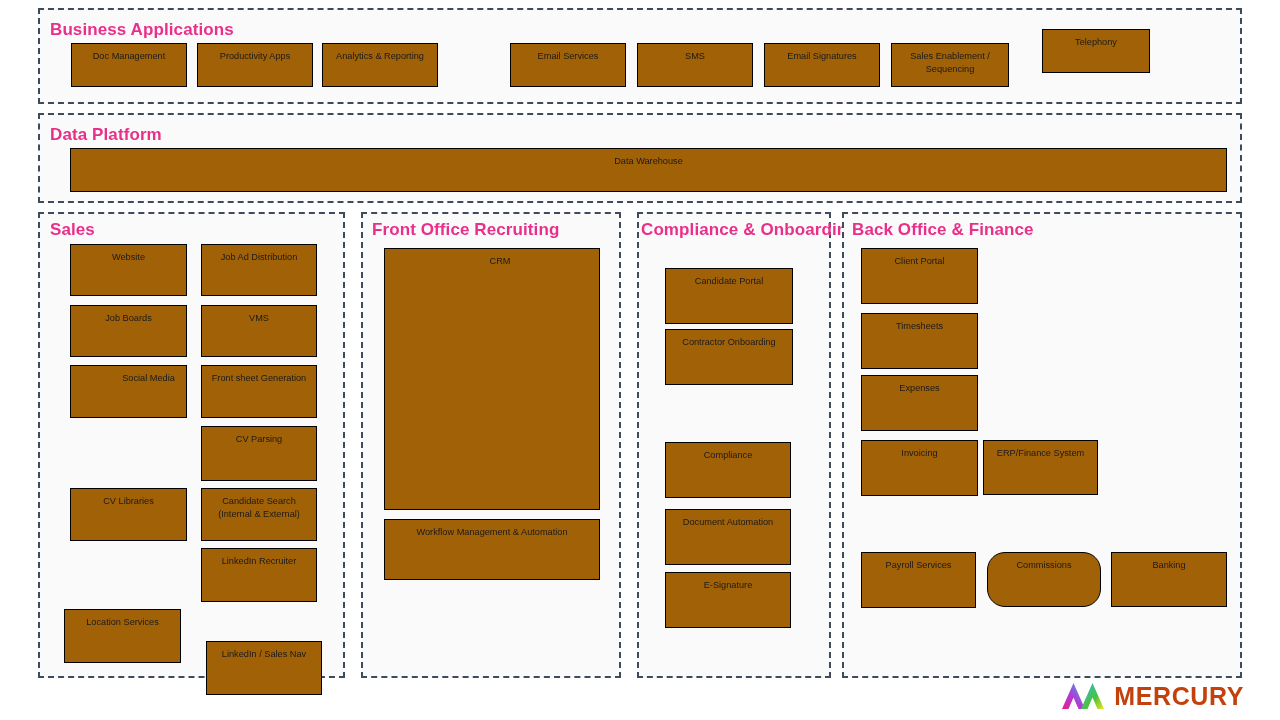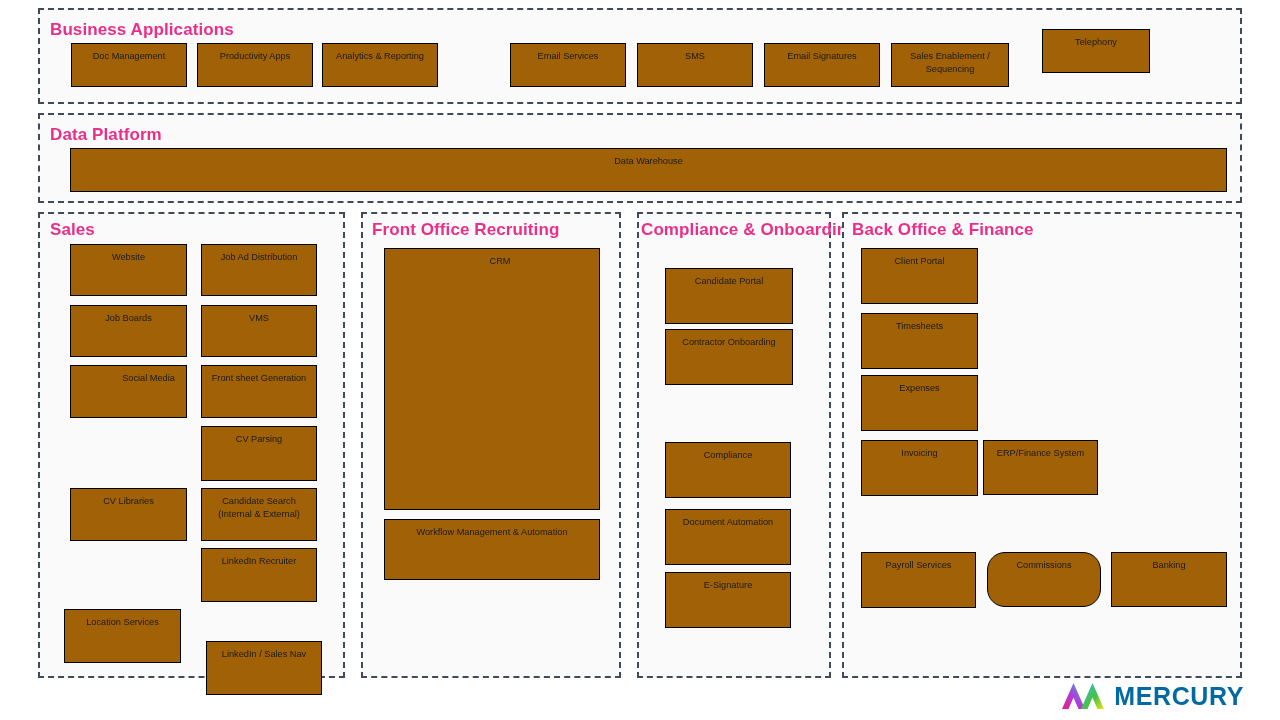--- a/index.html
+++ b/index.html
@@ -61,21 +61,21 @@
     right: 36px;
     bottom: 10px;
     display: flex;
     align-items: center;
     gap: 9px;
   }
   .brand-wordmark {
     font-size: 25px;
     font-weight: bold;
     letter-spacing: 0.6px;
-    color: #0369a1;
+    color: #c2410c;
     line-height: 1;
   }
 </style>
 </head>
 <body>
 
 <div class="panel" style="left:38px; top:8px; width:1204px; height:96px;"></div>
 <div class="panel-title" style="left:50px; top:20px;">Business Applications</div>
 
 <div class="box" style="left:71px; top:43px; width:116px; height:44px;">

